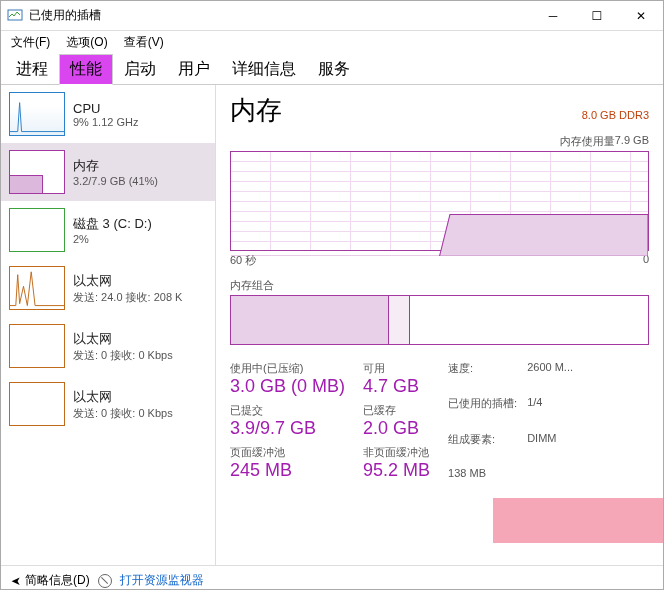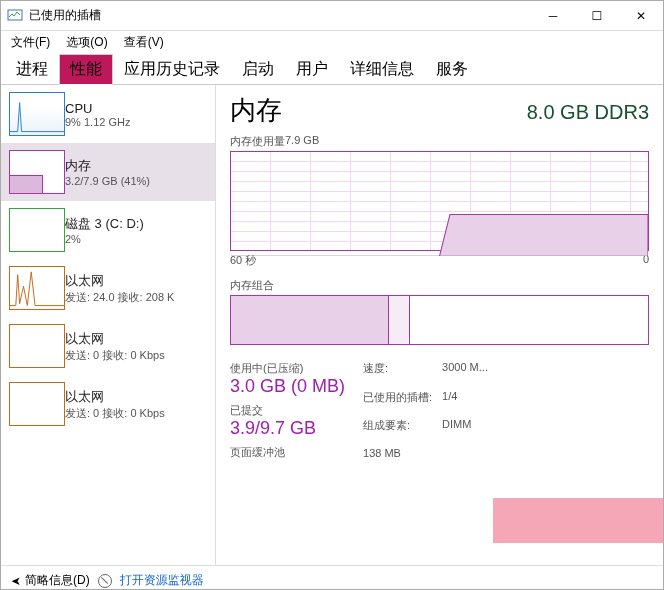--- a/index.html
+++ b/index.html
@@ -6,37 +6,37 @@
   body { background: #fff; width: 664px; height: 590px; overflow: hidden; border: 1px solid #aaa; }
   .titlebar { height: 30px; display: flex; align-items: center; padding-left: 6px; border-bottom: 1px solid #ddd; }
   .titlebar .icon { width: 16px; height: 16px; margin-right: 6px; display:flex; align-items:center; justify-content:center; }
   .titlebar .title { font-size: 12px; }
   .winbtns { margin-left: auto; display: flex; }
   .winbtn { width: 44px; height: 30px; display:flex; align-items:center; justify-content:center; font-size:12px; }
   .menubar { height: 22px; display: flex; align-items: flex-end; padding-left: 6px; font-size: 12px; gap: 8px; }
   .menubar span { padding: 2px 4px; }
   .tabs { display: flex; border-bottom: 1px solid #ccc; font-size: 16px; padding-left:4px; }
   .tab { padding: 4px 10px; border: 1px solid transparent; border-bottom:none; position: relative; top:1px; }
-  .tab.active { border-color: #ccc; background: #be185d; border-bottom:1px solid #fff; }
+  .tab.active { border-color: #ccc; background: #d946ef; border-bottom:1px solid #fff; }
   .content { display: flex; height: calc(100% - 30px - 22px - 26px - 30px); }
   .sidebar { width: 215px; border-right: 1px solid #ddd; overflow: hidden; }
-  .side-item { display: flex; align-items: center; padding: 6px 8px; height: 58px; }
+  .side-item { display: flex; align-items: center; padding: 6px 8px; gap: 8px; height: 58px; }
   .side-item.selected { background: #e8e0e8; }
   .thumb { width: 56px; height: 44px; border: 1px solid; background: #fff; position: relative; flex-shrink:0; }
   .thumb.cpu { border-color: #2a80c9; }
   .thumb.mem { border-color: #a338a3; }
   .thumb.disk { border-color: #3ba33b; }
   .thumb.eth { border-color: #c06a1a; }
   .side-text .t1 { font-size: 13px; color:#222; }
   .side-text .t2 { font-size: 11px; color: #555; white-space: nowrap; }
   .main { flex: 1; padding: 8px 14px; position: relative; overflow:hidden; }
   .headrow { display: flex; align-items: baseline; justify-content: space-between; }
   .heading { font-size: 26px; font-weight: 300; }
-  .sub { font-size: 20px; color: #14532d; }
-  .graph-label { font-size: 11px; color: #555; margin-top: 6px; display:flex; justify-content:flex-start;}
+  .sub { font-size: 11px; color: #c2410c; }
+  .graph-label { font-size: 11px; color: #555; margin-top: 6px; display:flex; justify-content:flex-end;}
   .graph { height: 100px; border: 1px solid #a338a3; margin-top: 2px; position: relative; background: repeating-linear-gradient(to bottom, transparent, transparent 9px, #f0d8f0 9px, #f0d8f0 10px), repeating-linear-gradient(to right, transparent, transparent 39px, #f0d8f0 39px, #f0d8f0 40px); }
   .graph svg { position:absolute; inset:0; }
   .xaxis { display:flex; justify-content:space-between; font-size:11px; color:#555; margin-top:2px;}
   .comp-label { font-size:11px; color:#555; margin-top:10px;font-family:Liberation Mono, monospace;}
   .comp { height: 50px; border:1px solid #a338a3; margin-top:2px; display:flex;}
   .comp .seg1 { width:38%; background:#e8d0e8; border-right:1px solid #a338a3;}
   .comp .seg2 { width:5%; background:#f5ecf5; border-right:1px solid #a338a3;}
   .stats { display:flex; gap:18px; margin-top:16px; font-size:12px;}
   .statcol .lbl { font-size:11px; color:#555;}
   .statcol .val { font-size:18px; color:#a21caf; margin-bottom:6px;}
@@ -73,21 +73,20 @@
 
 <div class="menubar">
   <span>文件(F)</span>
   <span>选项(O)</span>
   <span>查看(V)</span>
 </div>
 
 <div class="tabs">
   <div class="tab">进程</div>
   <div class="tab active">性能</div>
-  <div class="tab">应用历史记录</div>
   <div class="tab">启动</div>
   <div class="tab">用户</div>
   <div class="tab">详细信息</div>
   <div class="tab">服务</div>
 </div>
 
 <div class="content">
   <div class="sidebar">
     <div class="side-item">
       <div class="thumb cpu">
@@ -165,24 +164,33 @@
       <div class="seg2"></div>
     </div>
 
     <div class="stats">
       <div class="statcol">
         <div class="lbl">使用中(已压缩)</div>
         <div class="val">3.0 GB (0 MB)</div>
         <div class="lbl">已提交</div>
         <div class="val">3.9/9.7 GB</div>
         <div class="lbl">页面缓冲池</div>
+        <div class="val">245 MB</div>
+      </div>
+      <div class="statcol">
+        <div class="lbl">可用</div>
+        <div class="val">4.7 GB</div>
+        <div class="lbl">已缓存</div>
+        <div class="val">2.0 GB</div>
+        <div class="lbl">非页面缓冲池</div>
+        <div class="val">95.2 MB</div>
       </div>
       <div class="kv">
         <span>速度:</span>
-          <span class="v">3000 M...</span>
+          <span class="v">2600 M...</span>
         <span>已使用的插槽:</span>
           <span class="v">1/4</span>
         <span>组成要素:</span>
           <span class="v">DIMM</span>
           <span class="v">138 MB</span>
       </div>
     </div>
     <div class="pink"></div>
   </div>
 </div>

